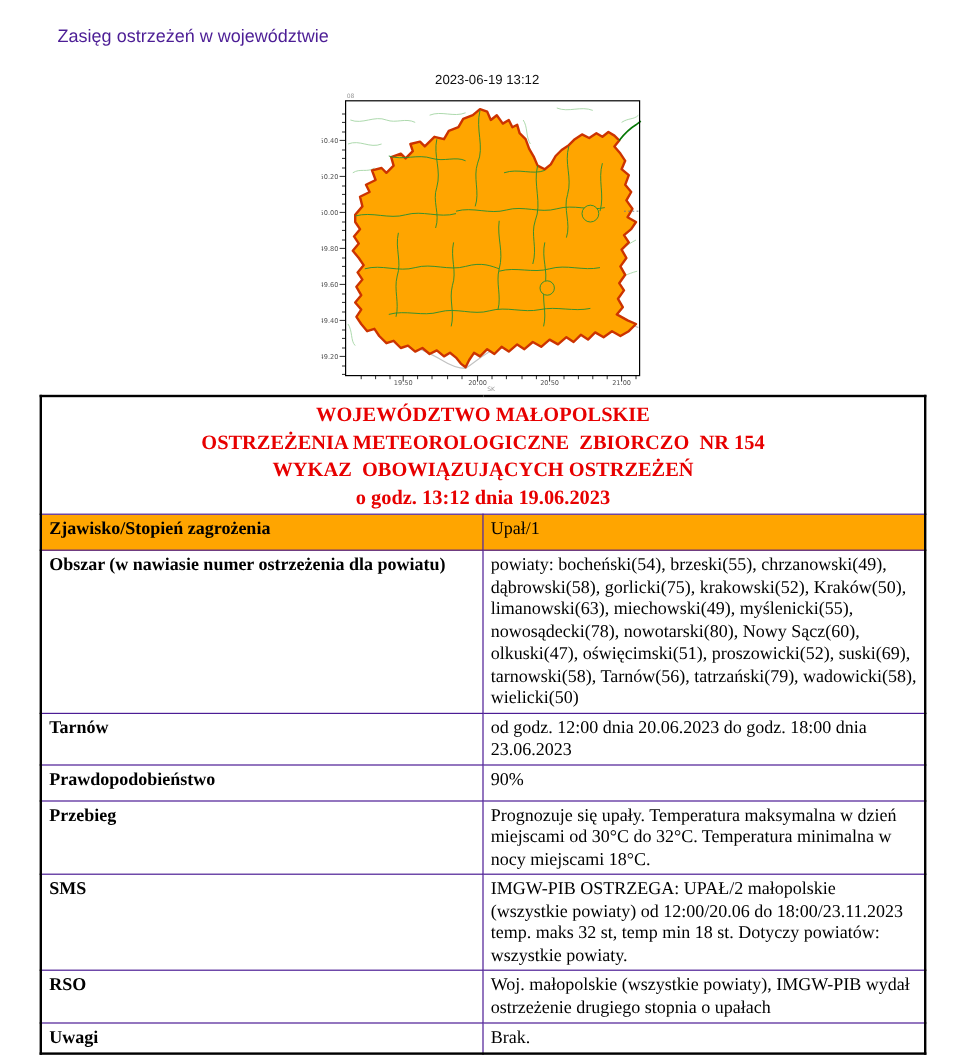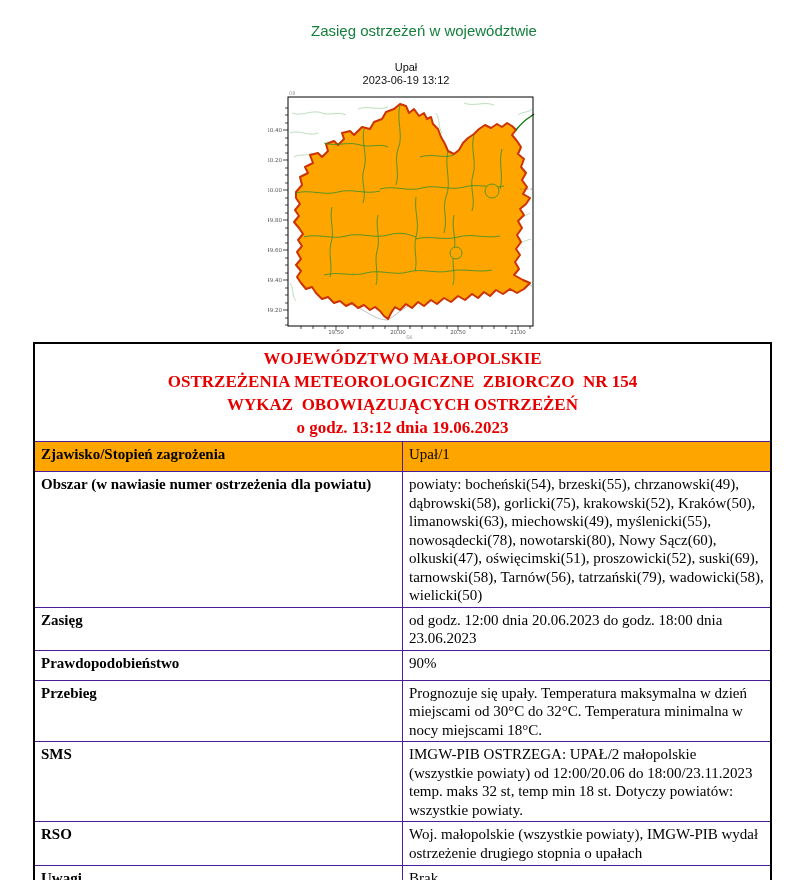--- a/index.html
+++ b/index.html
@@ -3,22 +3,22 @@
 <meta charset="utf-8">
 <style>
   :root{
     --region-fill:#FFA500; --region-border:#CC3300; --powiat-line:#2F8F2F;
     --neighbor-line:#A9D7A9; --country-line:#067806; --header-red:#E70000;
     --row-highlight:#FFA500; --footer-bg:#D3D3D3; --frame-line:#000000;
   }
   *{margin:0;padding:0;box-sizing:border-box;}
   html,body{background:#fff;}
   body{width:800px;height:880px;overflow:hidden;font-family:"Liberation Serif",serif;color:#000;}
-  .page-title{margin-top:22px;margin-left:48px;width:752px;text-align:center;
-    font-family:"Liberation Sans",sans-serif;font-size:15px;line-height:17px;color:#15803d;}
+  .page-title{margin-top:22px;margin-left:48px;width:752px;text-align:left;
+    font-family:"Liberation Sans",sans-serif;font-size:15px;line-height:17px;color:#4c1d95;}
   .map-caption{margin-top:22px;margin-left:12px;width:788px;text-align:center;
     font-family:"Liberation Sans",sans-serif;font-size:11px;line-height:13px;color:#111;}
   .map-wrap{margin-left:268px;width:278px;height:254px;}
   svg text{font-family:"DejaVu Sans",sans-serif;}
   .tick-label{font-size:5.5px;fill:#555;}
   .map-mini-label{font-size:5px;fill:#999;}
   .region{fill:var(--region-fill);stroke:var(--region-border);stroke-width:2;stroke-linejoin:round;}
   .powiat{fill:none;stroke:var(--powiat-line);stroke-width:0.8;}
   .powiat-ring{fill:var(--region-fill);stroke:var(--powiat-line);stroke-width:0.8;}
   .neighbor{fill:none;stroke:var(--neighbor-line);stroke-width:0.8;}
@@ -37,21 +37,20 @@
   td.lbl{width:192px;font-weight:bold;}
   tr.hl td{background:var(--row-highlight);}
   tr.h30 td{height:30px;margin-top:20px;} tr.h44 td{height:44px;} tr.h24 td{height:24px;}
 </style>
 </head>
 <body>
 
 <div class="page-title">Zasięg ostrzeżeń w województwie</div>
 
 <div class="map-caption">
-  <div>Upał</div>
   <div>2023-06-19 13:12</div>
 </div>
 
 <div class="map-wrap">
 <svg width="278" height="254" viewBox="0 0 278 254">
 
   <g>
     <path class="neighbor" d="M24,26 C34,30 44,22 54,26 C62,29 70,24 78,28"></path>
     <path class="neighbor" d="M22,46 C32,42 40,50 50,46"></path>
     <path class="neighbor" d="M26,70 C32,66 38,70 44,66"></path>
@@ -134,21 +133,21 @@
   </tr>
   <tr class="hl h30">
     <td class="lbl">Zjawisko/Stopień zagrożenia</td>
     <td>Upał/1</td>
   </tr>
   <tr>
     <td class="lbl">Obszar (w nawiasie numer ostrzeżenia dla powiatu)</td>
     <td>powiaty: bocheński(54), brzeski(55), chrzanowski(49), dąbrowski(58), gorlicki(75), krakowski(52), Kraków(50), limanowski(63), miechowski(49), myślenicki(55), nowosądecki(78), nowotarski(80), Nowy Sącz(60), olkuski(47), oświęcimski(51), proszowicki(52), suski(69), tarnowski(58), Tarnów(56), tatrzański(79), wadowicki(58), wielicki(50)</td>
   </tr>
   <tr class="h30">
-    <td class="lbl">Zasięg</td>
+    <td class="lbl">Tarnów</td>
     <td>od godz. 12:00 dnia 20.06.2023 do godz. 18:00 dnia 23.06.2023</td>
   </tr>
   <tr class="h30">
     <td class="lbl">Prawdopodobieństwo</td>
     <td>90%</td>
   </tr>
   <tr class="h44">
     <td class="lbl">Przebieg</td>
     <td>Prognozuje się upały. Temperatura maksymalna w dzień miejscami od 30°C do 32°C. Temperatura minimalna w nocy miejscami 18°C.</td>
   </tr>

